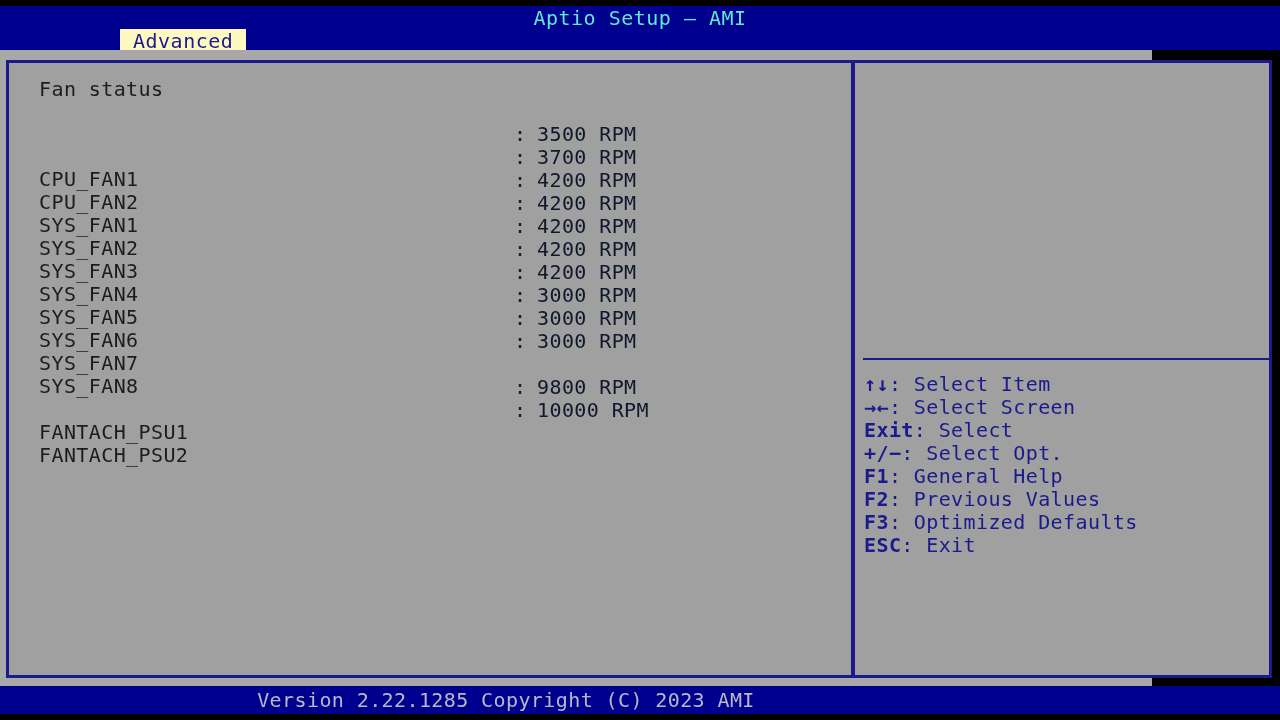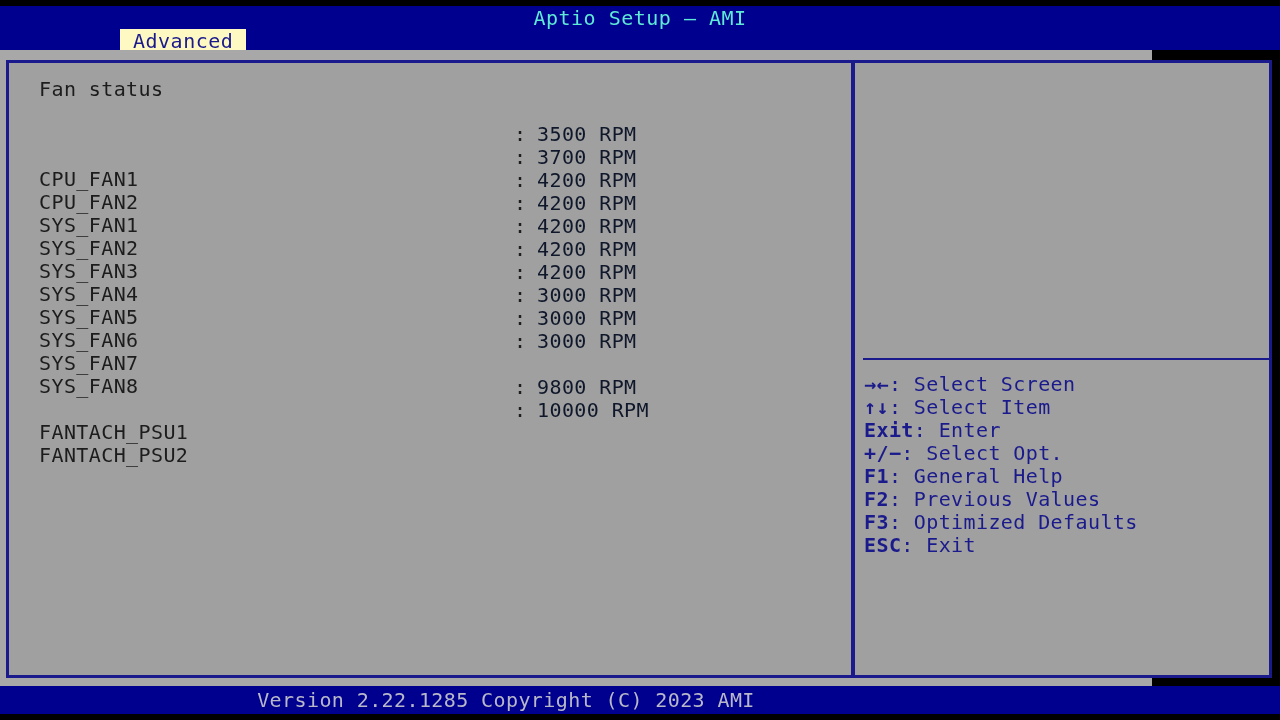--- a/index.html
+++ b/index.html
@@ -275,23 +275,23 @@
             <div class="fan-row"><span class="fan-name">FANTACH_PSU1</span><span class="fan-colon">:</span><span class="fan-value">9800 RPM</span></div>
             <div class="fan-row"><span class="fan-name">FANTACH_PSU2</span><span class="fan-colon">:</span><span class="fan-value">10000 RPM</span></div>
           </div>
       </div>
 
       <div class="panel-divider"></div>
 
       <div class="panel-right">
         <div class="help-sep"></div>
         <div class="help-list">
+            <div class="help-row"><span class="help-key">↑↓</span><span class="keytext">: Select Item</span></div>
             <div class="help-row"><span class="help-key">→←</span><span class="keytext">: Select Screen</span></div>
-            <div class="help-row"><span class="help-key">↑↓</span><span class="keytext">: Select Item</span></div>
-            <div class="help-row"><span class="help-key">Exit</span><span class="keytext">: Enter</span></div>
+            <div class="help-row"><span class="help-key">Exit</span><span class="keytext">: Select</span></div>
             <div class="help-row"><span class="help-key">+/−</span><span class="keytext">: Select Opt.</span></div>
             <div class="help-row"><span class="help-key">F1</span><span class="keytext">: General Help</span></div>
             <div class="help-row"><span class="help-key">F2</span><span class="keytext">: Previous Values</span></div>
             <div class="help-row"><span class="help-key">F3</span><span class="keytext">: Optimized Defaults</span></div>
             <div class="help-row"><span class="help-key">ESC</span><span class="keytext">: Exit</span></div>
           </div>
       </div>
 
     </div>
   </div>

